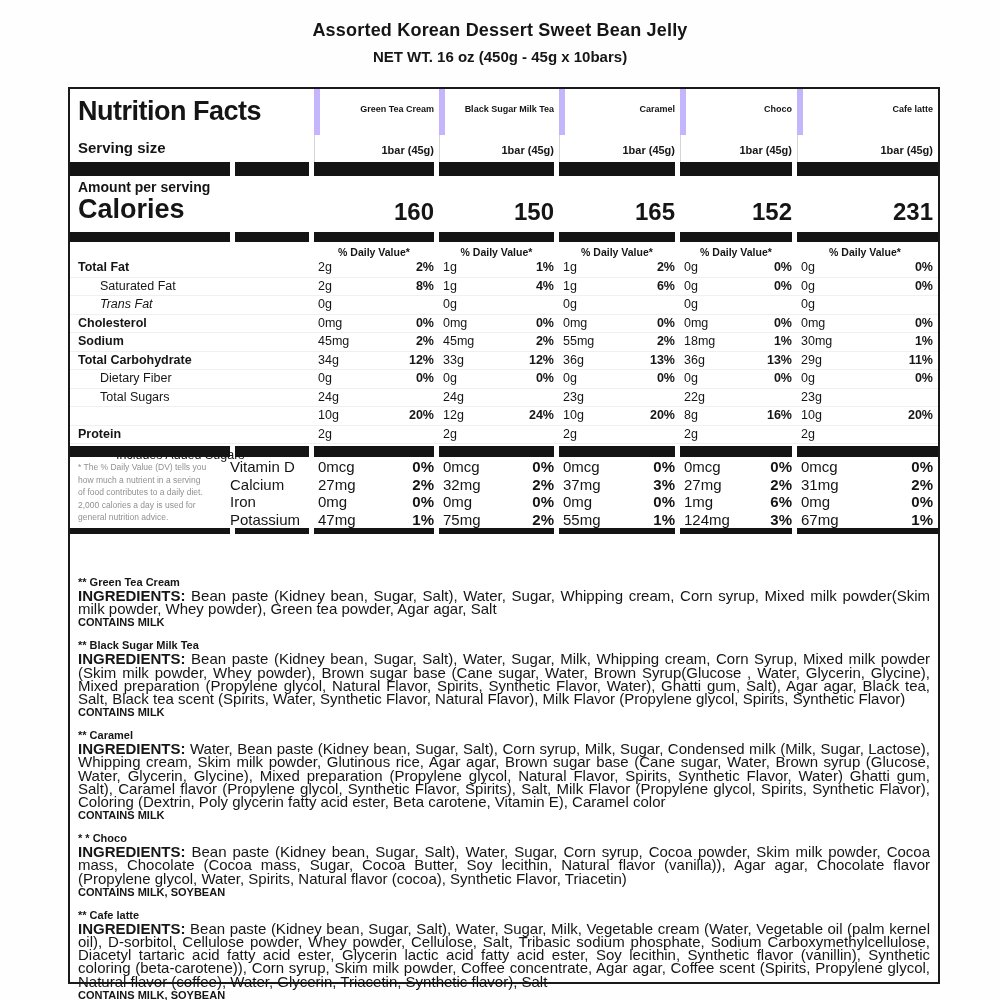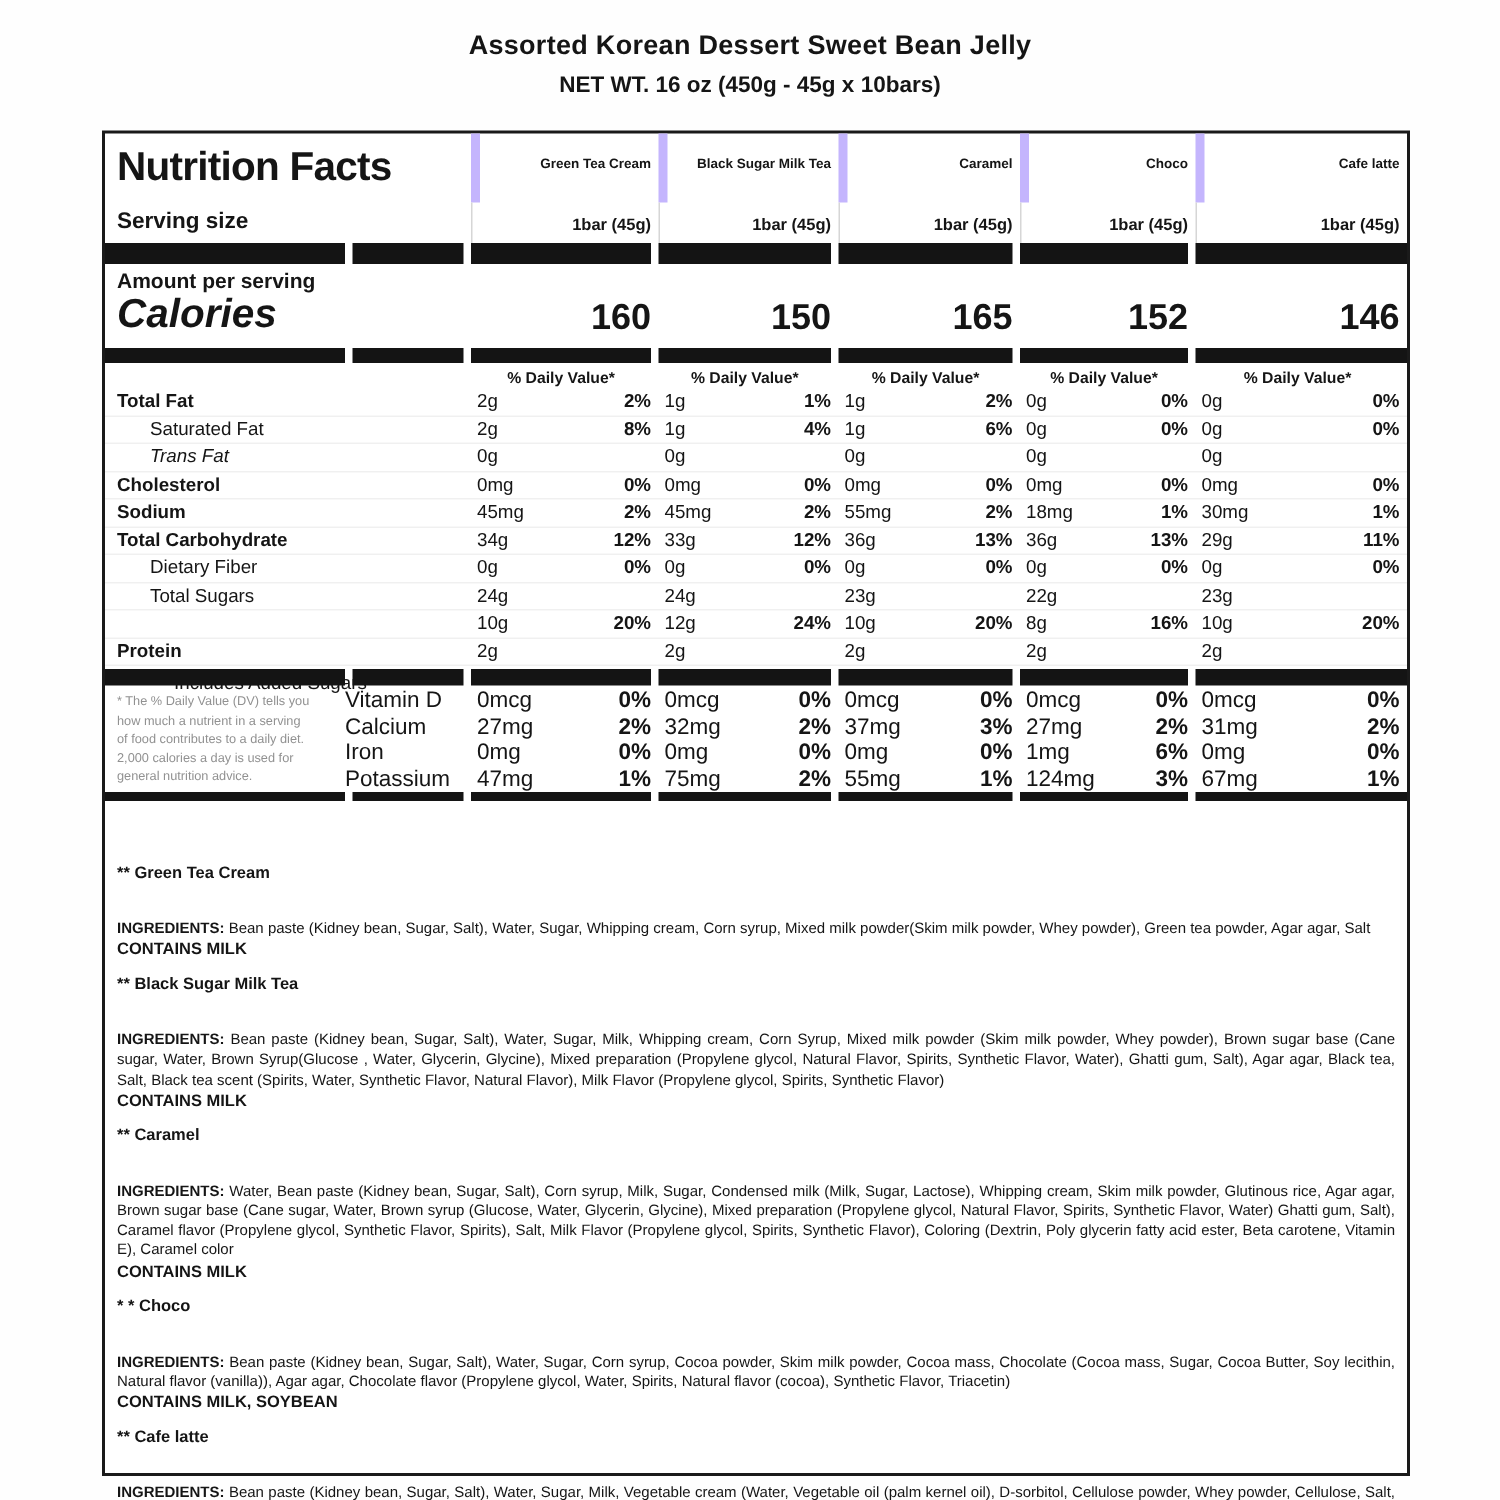--- a/index.html
+++ b/index.html
@@ -27,21 +27,21 @@
   .bar-row { display:flex; align-items:stretch; }
   .bar-seg { background:#141414; }
   .bar-thick { height:14px; }
   .bar-med { height:10px; margin-top:3px; }
   .bar-mid2 { height:11px; margin-top:2px; }
   .bar-bottom { height:6px; margin-top:1px; }
 
   .aps-row { height:16px; font-size:14px; font-weight:bold; padding:3px 0 0 8px; box-sizing:border-box; }
 
   .calories-row { height:37px; }
-  .calories-label { font-size:27px; font-weight:bold; padding:2px 0 0 8px;font-style:italic; }
+  .calories-label { font-size:27px; font-weight:bold; padding:2px 0 0 8px; }
   .calories-val { font-size:24px; font-weight:bold; text-align:right; padding:6px 5px 0 0; }
 
   .dv-row { height:17px; }
   .dv-cell { font-size:10.5px; font-weight:bold; text-align:center; padding:4px 5px 0 0; }
 
   .nutrient-row { height:18.5px; font-size:12.5px; border-bottom:1px solid rgba(0,0,0,0.06); box-sizing:border-box; }
   .n-name { white-space:nowrap; padding-top:1px; }
   .ind0 { padding-left:8px; } .ind1 { padding-left:30px; } .ind2 { padding-left:46px;margin-top:40px; }
   .b { font-weight:bold; } .i { font-style:italic; }
   .n-cell { display:flex; justify-content:space-between; padding:1px 5px 0 4px; }
@@ -49,21 +49,21 @@
 
   .vitamins-wrap { position:relative; }
   .footnote { position:absolute; left:8px; top:4px; width:158px; font-size:8.5px;
               line-height:12.6px; color:#919191; }
   .vitamin-row { height:17.5px; font-size:15px; box-sizing:border-box; }
   .vit-name { padding-left:160px; padding-top:1px; white-space:nowrap; }
 
   .ingredients { padding:42px 8px 0 8px; }
   .ing-section { margin-bottom:10px; }
   .ing-header { font-size:11px; font-weight:bold; line-height:13px; }
-  .ing-body { font-size:10px; line-height:13.2px; text-align:justify;margin-top:24px; }
+  .ing-body { font-size:15px; line-height:13.2px; text-align:justify; }
   .ing-label { font-weight:bold; }
   .ing-contains { font-size:11px; font-weight:bold; line-height:13px; margin-top:1px; }
 </style>
 </head>
 <body>
 
 <div class="sheet">
   <div class="page-title">Assorted Korean Dessert Sweet Bean Jelly</div>
   <div class="page-subtitle">NET WT. 16 oz (450g - 45g x 10bars)</div>
 
@@ -100,21 +100,21 @@
       </div>
 
     <div class="aps-row">Amount per serving</div>
 
     <div class="grid-row calories-row" id="calories-row">
       <div class="calories-label">Calories</div>
     <div class="calories-val">160</div>
         <div class="calories-val">150</div>
         <div class="calories-val">165</div>
         <div class="calories-val">152</div>
-        <div class="calories-val">146</div>
+        <div class="calories-val">231</div>
       </div>
 
     <div class="bar-row">
         <div class="bar-seg bar-med" style="width: 160px; margin-right: 5px;"></div>
         <div class="bar-seg bar-med" style="width: 74px; margin-right: 5px;"></div>
         <div class="bar-seg bar-med" style="width: 120px; margin-right: 5px;"></div>
         <div class="bar-seg bar-med" style="width: 115px; margin-right: 5px;"></div>
         <div class="bar-seg bar-med" style="width: 116px; margin-right: 5px;"></div>
         <div class="bar-seg bar-med" style="width: 112px; margin-right: 5px;"></div>
         <div class="bar-seg bar-med" style="width: 141px;"></div>

